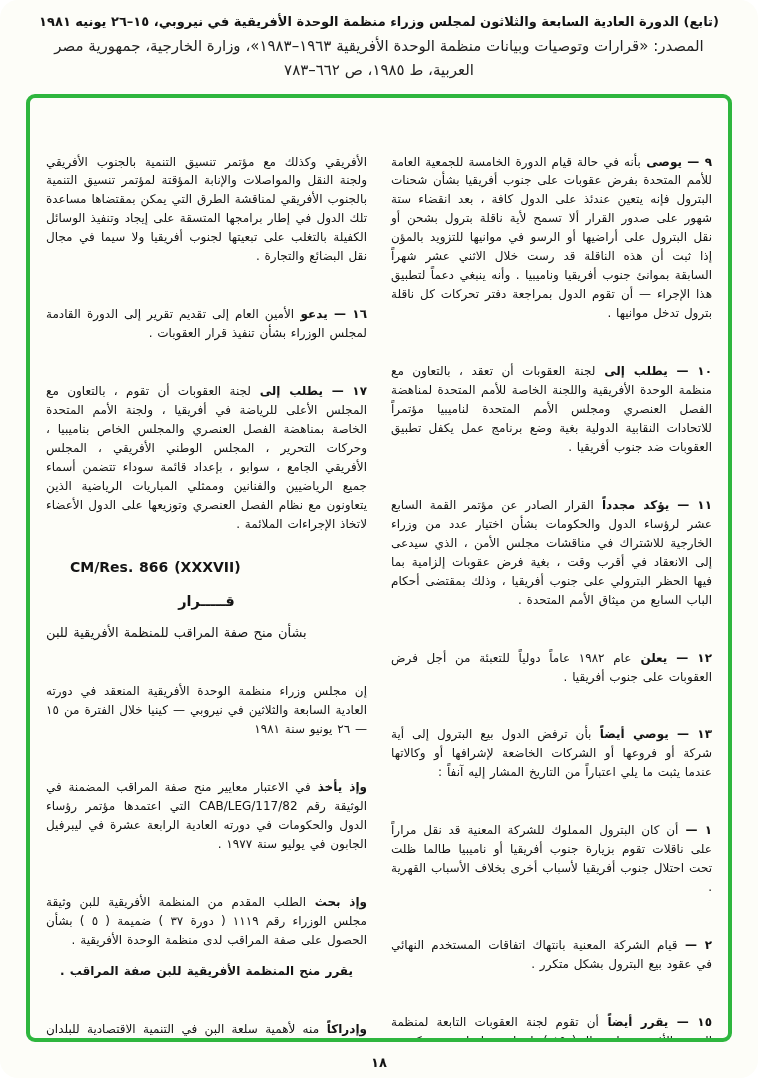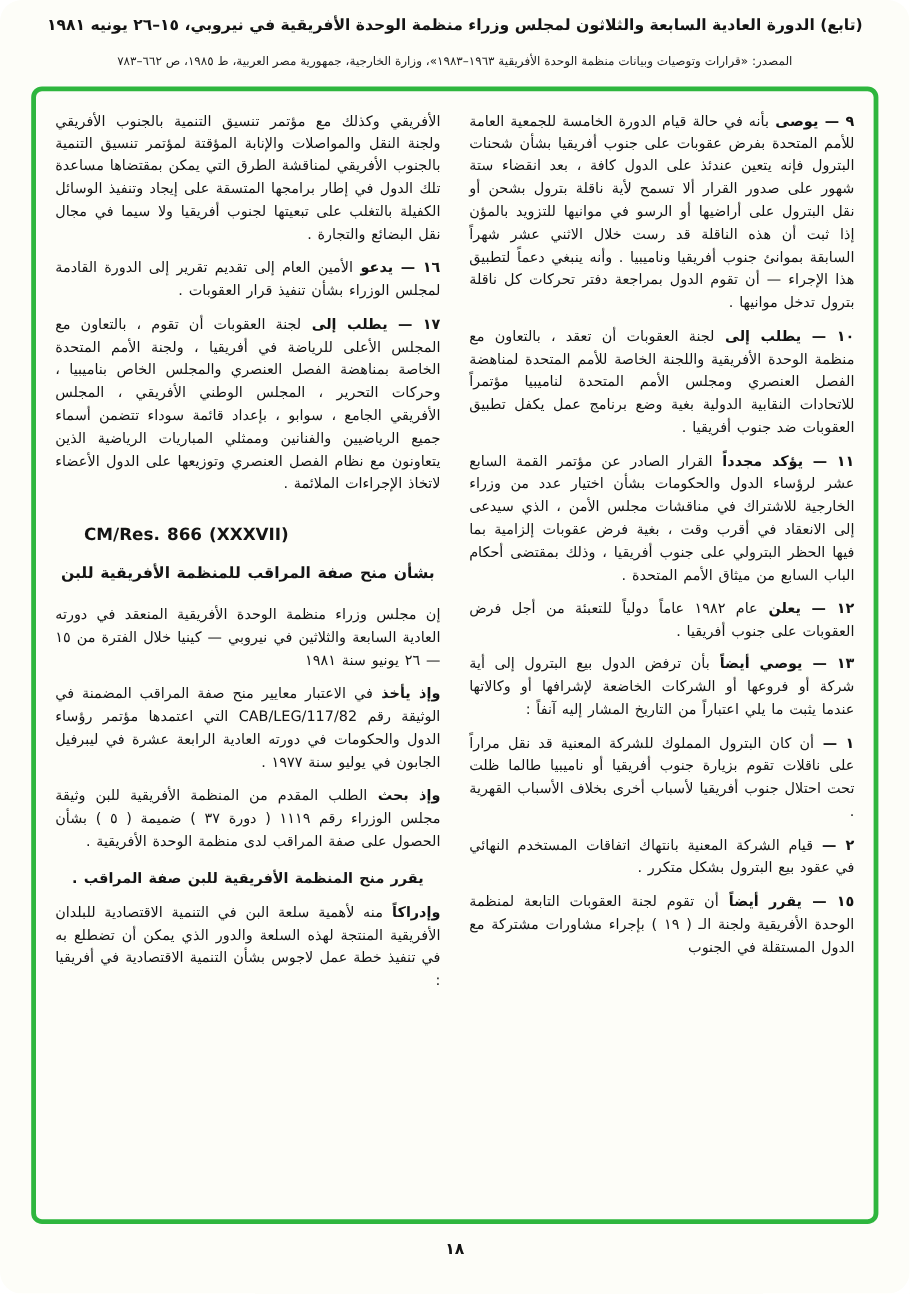--- a/index.html
+++ b/index.html
@@ -21,22 +21,22 @@
     background:var(--page-bg);
     padding-top:12px;
     position:relative;
     border-radius:18px;
   }
   .header{ text-align:center; padding:0 30px; }
   .header-title{
     font-size:13px;font-weight:bold;line-height:1.5;
   }
   .header-source{
-    font-size:10px;line-height:1.6;color:#222;
-    margin-top:12px;
+    font-size:15px;line-height:1.6;color:#222;
+    margin-top:2px;
   }
   .content-box{
     margin:12px 26px 0 26px;
     border:4px solid var(--border);
     border-radius:9px;
     padding:16px 16px 10px 16px;
     height:948px;
     overflow:hidden;
     background:var(--page-bg);
   }
@@ -46,40 +46,41 @@
     direction:rtl;
     height:100%;
   }
   .col{ flex:1 1 0; min-width:0; }
   .blk{
     font-size:12px;
     line-height:1.58;
     text-align:justify;
     margin-bottom:9px;
     word-spacing:1px;
+    margin-top:39px;
   }
   .blk b{font-weight:bold;}
   .ref{
     direction:ltr;
     text-align:left;
     font-weight:bold;
     font-size:14px;
     font-family:"DejaVu Sans",sans-serif;
     margin:22px 0 12px 0;
     padding-left:24px;
   }
   .title{
     text-align:center;
     font-weight:bold;
     font-size:14.5px;
     margin:4px 0 10px 0;
   }
   .subtitle{
-    text-align:center;
-    font-weight:bold;
+    text-align:left;
+    font-weight:normal;
     font-size:13px;
     margin:0 0 14px 0;
   }
   .decision{
     font-weight:bold;
     text-align:right;
     padding-right:14px;
     margin-top:12px;
   }
   .footer{
@@ -112,20 +113,21 @@
           <p class="blk para"><b>١٣ — يوصي أيضاً </b>بأن ترفض الدول بيع البترول إلى أية شركة أو فروعها أو الشركات الخاضعة لإشرافها أو وكالاتها عندما يثبت ما يلي اعتباراً من التاريخ المشار إليه آنفاً :</p>
           <p class="blk para"><b>١ — </b>أن كان البترول المملوك للشركة المعنية قد نقل مراراً على ناقلات تقوم بزيارة جنوب أفريقيا أو ناميبيا طالما ظلت تحت احتلال جنوب أفريقيا لأسباب أخرى بخلاف الأسباب القهرية .</p>
           <p class="blk para"><b>٢ — </b>قيام الشركة المعنية بانتهاك اتفاقات المستخدم النهائي في عقود بيع البترول بشكل متكرر .</p>
           <p class="blk para"><b>١٥ — يقرر أيضاً </b>أن تقوم لجنة العقوبات التابعة لمنظمة الوحدة الأفريقية ولجنة الـ ( ١٩ ) بإجراء مشاورات مشتركة مع الدول المستقلة في الجنوب</p>
         </div>
       <div class="col">
           <p class="blk para">الأفريقي وكذلك مع مؤتمر تنسيق التنمية بالجنوب الأفريقي ولجنة النقل والمواصلات والإنابة المؤقتة لمؤتمر تنسيق التنمية بالجنوب الأفريقي لمناقشة الطرق التي يمكن بمقتضاها مساعدة تلك الدول في إطار برامجها المتسقة على إيجاد وتنفيذ الوسائل الكفيلة بالتغلب على تبعيتها لجنوب أفريقيا ولا سيما في مجال نقل البضائع والتجارة .</p>
           <p class="blk para"><b>١٦ — يدعو </b>الأمين العام إلى تقديم تقرير إلى الدورة القادمة لمجلس الوزراء بشأن تنفيذ قرار العقوبات .</p>
           <p class="blk para"><b>١٧ — يطلب إلى </b>لجنة العقوبات أن تقوم ، بالتعاون مع المجلس الأعلى للرياضة في أفريقيا ، ولجنة الأمم المتحدة الخاصة بمناهضة الفصل العنصري والمجلس الخاص بناميبيا ، وحركات التحرير ، المجلس الوطني الأفريقي ، المجلس الأفريقي الجامع ، سوابو ، بإعداد قائمة سوداء تتضمن أسماء جميع الرياضيين والفنانين وممثلي المباريات الرياضية الذين يتعاونون مع نظام الفصل العنصري وتوزيعها على الدول الأعضاء لاتخاذ الإجراءات الملائمة .</p>
           <p class="blk ref">CM/Res. 866 (XXXVII)</p>
+          <p class="blk title">قـــــرار</p>
           <p class="blk subtitle">بشأن منح صفة المراقب للمنظمة الأفريقية للبن</p>
           <p class="blk para">إن مجلس وزراء منظمة الوحدة الأفريقية المنعقد في دورته العادية السابعة والثلاثين في نيروبي — كينيا خلال الفترة من ١٥ — ٢٦ يونيو سنة ١٩٨١</p>
           <p class="blk para"><b>وإذ يأخذ </b>في الاعتبار معايير منح صفة المراقب المضمنة في الوثيقة رقم CAB/LEG/117/82 التي اعتمدها مؤتمر رؤساء الدول والحكومات في دورته العادية الرابعة عشرة في ليبرفيل الجابون في يوليو سنة ١٩٧٧ .</p>
           <p class="blk para"><b>وإذ بحث </b>الطلب المقدم من المنظمة الأفريقية للبن وثيقة مجلس الوزراء رقم ١١١٩ ( دورة ٣٧ ) ضميمة ( ٥ ) بشأن الحصول على صفة المراقب لدى منظمة الوحدة الأفريقية .</p>
           <p class="blk decision">يقرر منح المنظمة الأفريقية للبن صفة المراقب .</p>
           <p class="blk para"><b>وإدراكاً </b>منه لأهمية سلعة البن في التنمية الاقتصادية للبلدان الأفريقية المنتجة لهذه السلعة والدور الذي يمكن أن تضطلع به في تنفيذ خطة عمل لاجوس بشأن التنمية الاقتصادية في أفريقيا :</p>
         </div>
     </div>
   </div>
 

